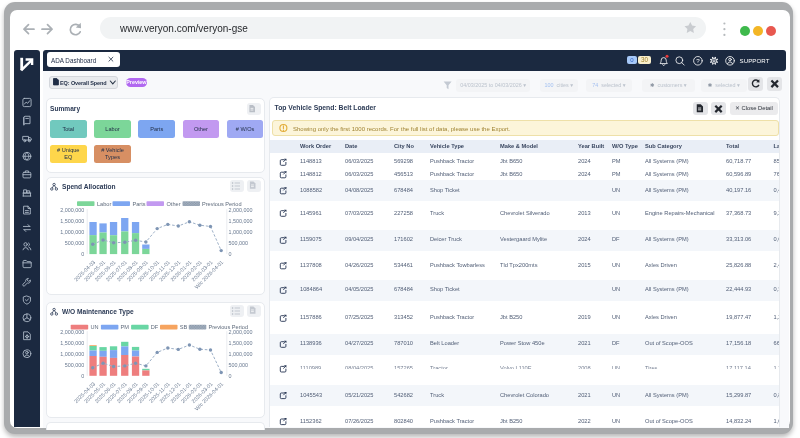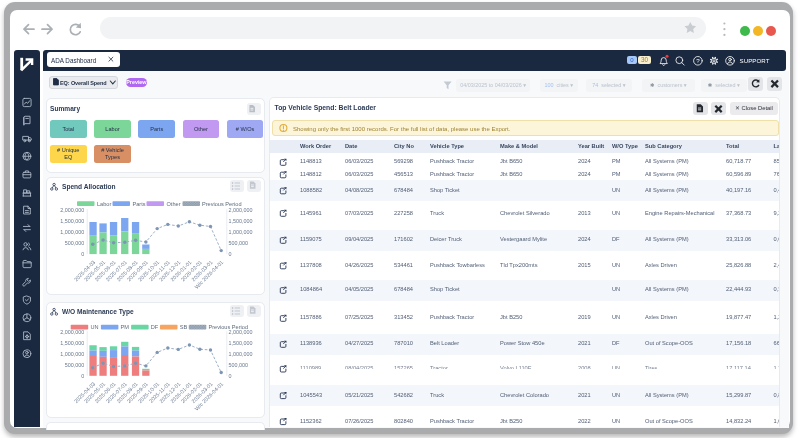--- a/index.html
+++ b/index.html
@@ -3,20 +3,21 @@
 <style>
 *{margin:0;padding:0;box-sizing:border-box}
 body{width:800px;height:438px;background:#fff;font-family:"Liberation Sans",sans-serif;overflow:hidden}
 #page{position:relative;width:800px;height:438px}
 .abs{position:absolute}
 </style></head><body>
 <div id="page">
 <div class="abs" style="left:4px;top:2px;width:789px;height:431.5px;background:#a9abad;border-radius:11px;box-shadow:0 3px 5px rgba(0,0,0,.28)"></div>
 <div class="abs" style="left:10px;top:10px;width:779.5px;height:417.5px;background:#fff;border-radius:7px"></div>
 <div class="abs" style="left:100px;top:17px;width:606px;height:21.5px;background:#f1f3f4;border-radius:11px"></div>
+<div class="abs" style="left:120px;top:22.5px;width:300px;height:12px;font-size:10px;color:#27292d;line-height:12px">www.veryon.com/veryon-gse</div>
 <div class="abs" style="left:740px;top:25.6px;width:10px;height:10px;background:#3eb94c;border-radius:50%"></div>
 <div class="abs" style="left:753.1px;top:25.6px;width:10px;height:10px;background:#f3b625;border-radius:50%"></div>
 <div class="abs" style="left:766.3px;top:25.6px;width:10px;height:10px;background:#e8584f;border-radius:50%"></div>
 <div class="abs" style="left:14px;top:49.6px;width:26px;height:377.4px;background:#1b2940;border-radius:3px 3px 0 0"></div>
 <div class="abs" style="left:43.4px;top:49.6px;width:742.9px;height:21px;background:#1b2940;border-radius:3px 3px 3px 0"></div>
 <div class="abs" style="left:43.4px;top:70.5px;width:746.1px;height:357px;background:#f8f9fb"></div>
 <div class="abs" style="left:46.5px;top:52.3px;width:73px;height:14.7px;background:#fff;border-radius:3px"></div>
 <div class="abs" style="left:51px;top:55.5px;width:52px;height:9px;font-size:6.3px;color:#23304a;line-height:9px">ADA Dashboard</div>
 <div class="abs" style="left:627.3px;top:55.6px;width:9.4px;height:8.4px;background:#a6c8f8;border-radius:2px;font-size:6px;color:#2d5fc0;text-align:center;line-height:8.6px">0</div>
 <div class="abs" style="left:638.3px;top:55.6px;width:12.6px;height:8.4px;background:#f8eecb;border-radius:2px;font-size:6.3px;color:#a1812f;text-align:center;line-height:8.7px">30</div>

